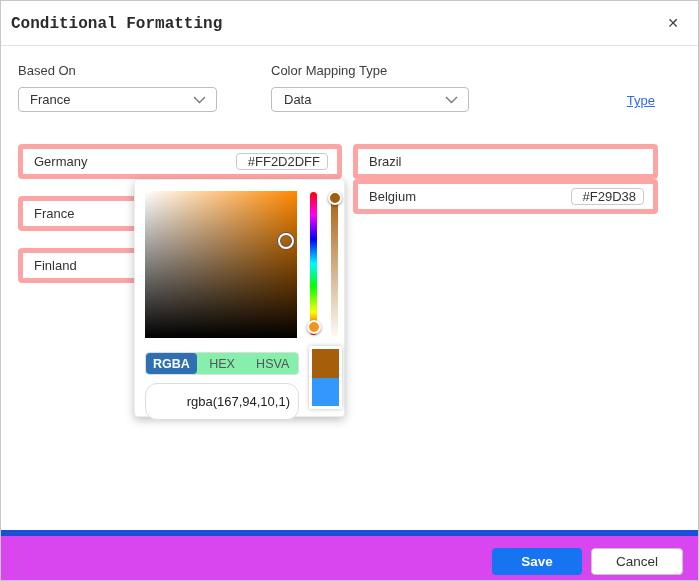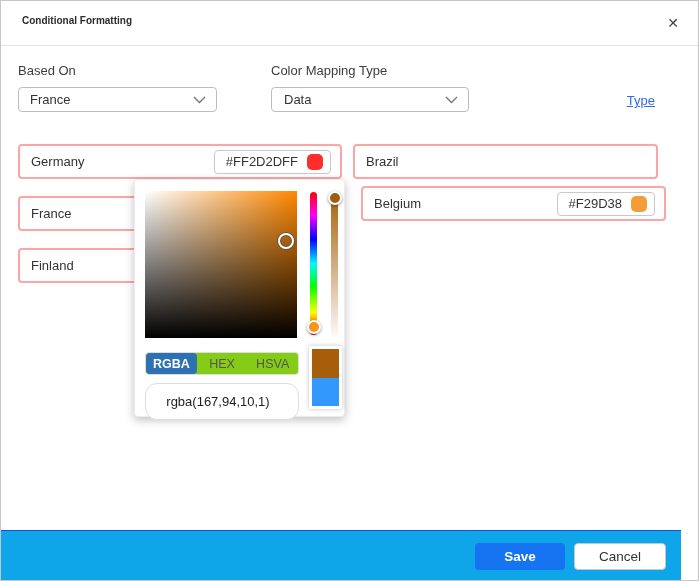--- a/index.html
+++ b/index.html
@@ -13,22 +13,22 @@
     border: 1px solid #c6c6c6;
     overflow: hidden;
   }
 
   
   .dialog-header {
     position: absolute; top: 0; left: 0; right: 0; height: 45px;
     border-bottom: 1px solid #e2e2e2;
   }
   .dialog-title {
-    position: absolute; left: 21px; top: 14px;
-    font-size: 10px; font-weight: bold; color: #2b2b2b;
+    position: absolute; left: 10px; top: 14px;
+    font-size: 16px; font-weight: bold; color: #2b2b2b; font-family: Liberation Mono, monospace;
   }
   .close-btn {
     position: absolute; right: 15px; top: 12px;
     width: 20px; height: 20px; border: none; background: transparent;
     font-size: 14px; color: #444; cursor: pointer; line-height: 20px;
   }
 
   
   .field-label { position: absolute; font-size: 13px; color: #3d3d3d; }
   .label-based-on { left: 17px; top: 62px; }
@@ -45,35 +45,35 @@
   .chevron { display: flex; align-items: center; }
 
   .reset-link {
     position: absolute; right: 43px; top: 92px;
     font-size: 13px; text-decoration: underline; cursor: pointer;
   }
 
   
   .country-box {
     position: absolute; height: 35px;
-    border: 2px solid #fca5a5; border-radius: 4px; background: #fff;
+    border: 5px solid #fca5a5; border-radius: 4px; background: #fff;
     display: flex; align-items: center; font-size: 13px; color: #333;
   }
   .country-box .country-label { padding-left: 11px; }
   .box-germany { left: 17px;  top: 143px; width: 324px; }
   .box-brazil  { left: 352px; top: 143px; width: 305px; }
   .box-france  { left: 17px;  top: 195px; width: 324px; }
-  .box-belgium { left: 352px; top: 185px; width: 305px; margin-left: 8px; }
+  .box-belgium { left: 352px; top: 178px; width: 305px; }
   .box-finland { left: 17px;  top: 247px; width: 324px; }
 
   .color-field {
-    margin-left: auto; margin-right: 9px; height: 24px;
+    margin-left: auto; margin-right: 9px; height: 17px;
     border: 1px solid #c9c9c9; border-radius: 4px;
-    display: flex; align-items: center; gap: 9px;
-    padding: 0 7px 0 11px; cursor: pointer; background: #fff;
+    display: flex; align-items: center; 
+    padding: 0 7px 0 11px; cursor: pointer; background: #fff; flex-direction: column;
   }
   .color-field .hex-value { font-size: 13px; color: #333; }
   .mini-swatch { width: 16px; height: 16px; border-radius: 5px; }
 
   
   .picker-popup {
     position: absolute; left: 133px; top: 178px; width: 211px; height: 238px;
     background: #fff; border: 1px solid #ececec; border-radius: 4px;
     box-shadow: 0 3px 10px rgba(0,0,0,0.25); z-index: 10;
   }
@@ -105,48 +105,48 @@
     position: absolute; width: 14px; height: 14px; border-radius: 50%;
     border: 2px solid #fff; box-shadow: 0 1px 3px rgba(0,0,0,0.45);
     cursor: pointer;
   }
   .hue-handle   { left: 172px; top: 140px; }
   .alpha-handle { left: 193px; top: 11px; }
 
   .picker-tabs {
     position: absolute; left: 10px; top: 172px; width: 154px; height: 23px;
     border: 1px solid #ddd; border-radius: 4px;
-    display: flex; align-items: stretch; overflow: hidden; background: #84cc16;
+    display: flex; align-items: stretch; overflow: hidden; background: #86efac;
   }
   .picker-tab {
     flex: 1; display: flex; align-items: center; justify-content: center;
     font-size: 12.5px; color: #555; cursor: pointer; background: transparent;
     border: none;
   }
   .picker-tab.selected { color: #fff; border-radius: 4px; font-weight: bold; }
 
   .picker-input {
     position: absolute; left: 10px; top: 203px; width: 154px; height: 37px;
     border: 1px solid #ddd; border-radius: 12px;
     font-family: "Liberation Sans", sans-serif;
-    font-size: 13px; color: #222; text-align: center; padding-right: 8px;
+    font-size: 13px; color: #222; text-align: right; padding-right: 8px;
   }
 
   .preview-panel {
     position: absolute; left: 174px; top: 166px; width: 33px; height: 63px;
     background: #fff; box-shadow: 0 0 4px rgba(0,0,0,0.25); border-radius: 2px;
     padding: 3px; display: flex; flex-direction: column;
   }
   .preview-current  { width: 27px; height: 29px; cursor: pointer; }
   .preview-previous { width: 27px; height: 28px; cursor: pointer; }
 
   
   .dialog-footer {
-    position: absolute; left: 0; right: 17px; bottom: 0; height: 50px;
-    border-top: 1px solid #1d4ed8; background: #0ea5e9;
+    position: absolute; left: 0; right: 0; bottom: 0; height: 50px;
+    border-top: 6px solid #1d4ed8; background: #d946ef;
   }
   .btn {
     position: absolute; top: 12px; height: 27px; border-radius: 4px;
     font-family: "Liberation Sans", sans-serif; font-size: 13.5px;
     cursor: pointer;
   }
   .btn-save {
     right: 116px; width: 90px; border: none; color: #fff; font-weight: bold;
   }
   .btn-cancel {

